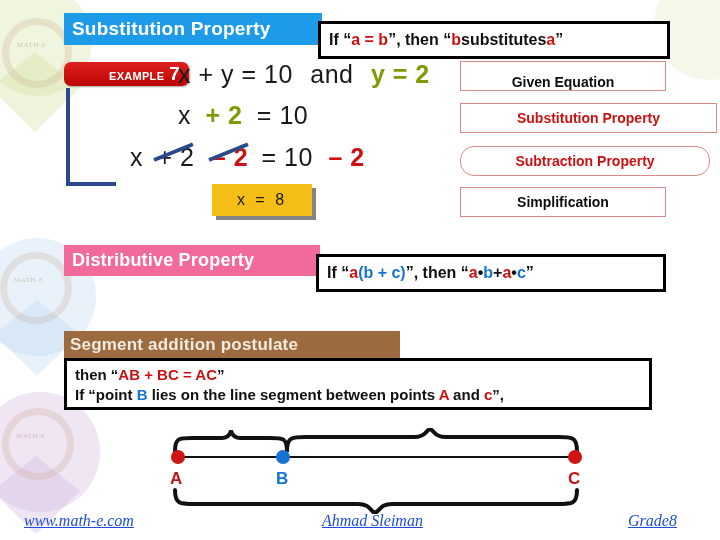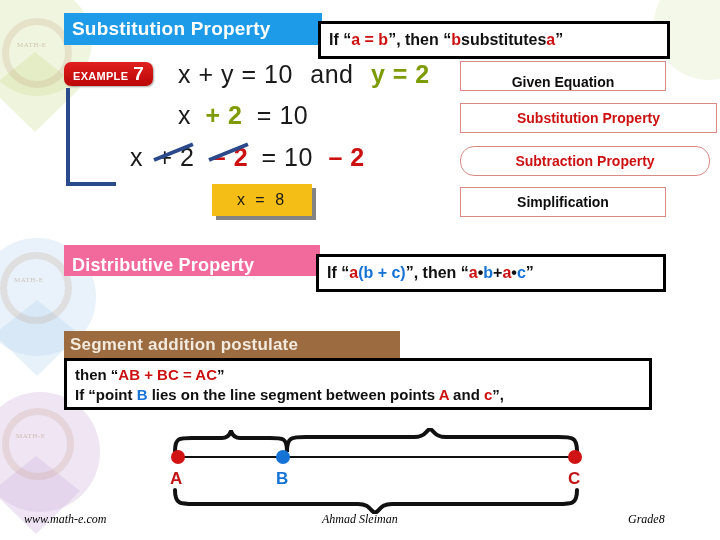--- a/index.html
+++ b/index.html
@@ -90,21 +90,21 @@
     position: absolute;
     background: linear-gradient(#e02020, #bb0505);
     border-radius: 7px;
     color: #ffffff;
     display: flex;
     align-items: baseline;
     gap: 5px;
     padding: 2px 9px 3px 9px;
     box-shadow: 1px 1px 2px rgba(0,0,0,.35);
   }
-  .example-badge .lbl { font-size: 11px; font-weight: bold; letter-spacing: .3px; }
+  .example-badge .lbl { font-size: 11px; font-weight: bold; letter-spacing: .3px; margin-left: 36px; }
   .example-badge .num { font-size: 19px; font-weight: bold; line-height: 1; }
 
   
   .connector {
     position: absolute;
     border-left: 4px solid #2b4a8b;
     border-bottom: 4px solid #2b4a8b;
   }
 
   
@@ -179,23 +179,24 @@
   }
   .pt-label.red  { color: #c11616; }
   .pt-label.blue { color: #1673d6; }
   .brace { position: absolute; }
 
   
   .footer-text {
     position: absolute;
     font-family: "Liberation Serif", serif;
     font-style: italic;
-    font-size: 12px;
-    color: #000000;
-    white-space: nowrap;
+    font-size: 16px;
+    color: #1d4ed8;
+    white-space: nowrap;
+    text-decoration: underline;
   }
 </style>
 </head>
 <body>
 
 <div id="slide">
 
   <div class="wm" style="left:-18px;top:-14px;width:110px;height:110px;background:rgba(205,222,150,0.30);"></div>
   <div class="wm-leaf" style="left:-10px;top:52px;width:90px;height:80px;background:rgba(205,222,150,0.33);
               clip-path:polygon(50% 0,100% 45%,50% 100%,0 45%);"></div>
@@ -272,21 +273,21 @@
     <span>Subtraction Property</span>
   </div>
 
   <div class="answer-box" style="left:212px;top:184px;width:100px;height:32px;">
     <span>x  =  8</span>
   </div>
   <div class="reason black" style="left:460px;top:187px;width:204px;height:28px;">
     <span>Simplification</span>
   </div>
 
-  <div class="banner" style="left:64px;top:245px;width:248px;height:31px;padding-left:8px;font-size:18px;background:#F2699B;align-items:flex-end;">
+  <div class="banner" style="left:64px;top:245px;width:248px;height:31px;padding-left:8px;font-size:18px;background:#F2699B;">
     <span>Distributive Property</span>
   </div>
 
   <div class="stmt-box" style="left:316px;top:244px;width:336px;height:32px;padding-left:8px;font-size:16px;">
     <span>If “</span>
       <span class="red">a</span>
       <span class="blue">(b + c)</span>
       <span>”, then “</span>
       <span class="red">a</span>
       <span>•</span>

